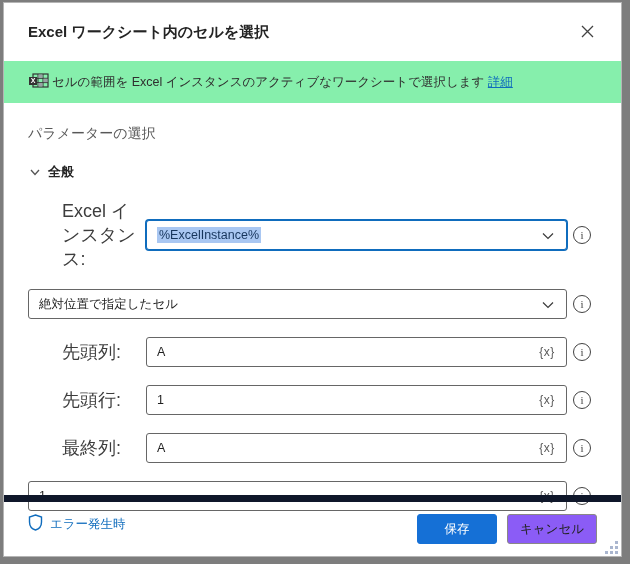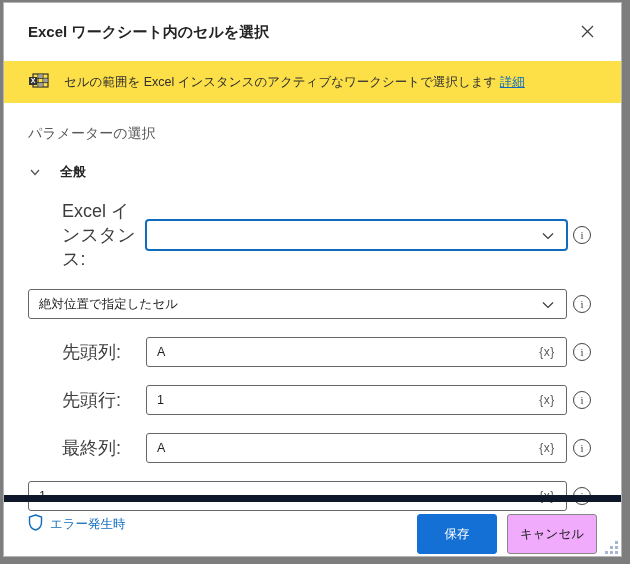--- a/index.html
+++ b/index.html
@@ -22,31 +22,31 @@
     padding:0 24px; position:relative;border-radius:14px;
   }
   .title { font-size:15px; font-weight:600; color:#242424; }
   .close-btn {
     position:absolute; right:22px; top:18px;
     width:24px; height:24px; display:flex; align-items:center; justify-content:center;
     cursor:pointer; color:#424242;
   }
   
   .infobar {
-    background:#fde047;
+    background:#86efac;
     min-height:42px;
-    display:flex; align-items:center; gap:14px;
+    display:flex; align-items:center; gap:2px;
     padding:8px 24px;
     font-size:12.5px; color:#2f2f2f;
   }
   .infobar a { color:#0f6cbd; text-decoration:underline; cursor:pointer; }
   
   .main { padding:20px 24px 16px 24px; }
   .section-heading { font-size:14px; color:#585858; margin:2px 0 20px 0; }
-  .group-row { display:flex; align-items:center; gap:20px; margin:0 0 18px 2px; cursor:pointer; }
+  .group-row { display:flex; align-items:center; gap:8px; margin:0 0 18px 2px; cursor:pointer; }
   .group-label { font-size:13px; font-weight:600; color:#242424; }
   .chev { display:flex; align-items:center; color:#555; }
   
   .row { display:flex; align-items:center; margin-bottom:18px; }
   .row-label { width:84px; margin-left:34px; flex:none; font-size:18px; color:#3d3d3d; }
   .field {
     flex:1; height:30px;
     border:1px solid #666666; border-radius:3px;
     display:flex; align-items:center;
     padding:0 10px;
@@ -79,30 +79,30 @@
     border-top:7px solid #0f172a;
     display:flex; align-items:flex-start;
     padding:12px 24px;
   }
   .error-link {
     display:flex; align-items:center; gap:7px;
     color:#0f6cbd; font-size:12.5px; cursor:pointer;
   }
   .footer-spacer { flex:1; }
   .btn {
-    height:40px; border-radius:3px; font-size:12.5px;
+    height:30px; border-radius:3px; font-size:12.5px;
     display:flex; align-items:center; justify-content:center;
     cursor:pointer; font-family:"Liberation Sans", sans-serif;
   }
   .btn-primary {
     width:80px; background:#1570d6; color:#ffffff; border:1px solid #1570d6;
     margin-right:10px; font-weight:400;
   }
   .btn-secondary {
-    width:90px; background:#f0abfc; color:#242424; border:1px solid #8a8886;
+    width:90px; background:#8b5cf6; color:#242424; border:1px solid #8a8886;
   }
   
   .grip {
     position:absolute; right:3px; bottom:2px; width:16px; height:16px; cursor:nwse-resize;
   }
   .grip i {
     position:absolute; width:3px; height:3px; background:#aab6cf;
   }
 </style>
 </head>
@@ -150,20 +150,21 @@
         <svg width="10" height="7" viewBox="0 0 10 7">
             <path d="M1 1 L5 5.5 L9 1" fill="none" stroke="#555" stroke-width="1.3"></path>
           </svg>
       </span>
       <span class="group-label">全般</span>
     </div>
 
     <div class="row">
       <div class="row-label">Excel インスタンス:</div>
       <div class="field dropdown focused">
+        <span class="sel-text">%ExcelInstance%</span>
         <span class="dd-chev">
           <svg width="12" height="8" viewBox="0 0 12 8">
               <path d="M1 1.5 L6 6.5 L11 1.5" fill="none" stroke="#3b3b3b" stroke-width="1.2"></path>
             </svg>
         </span>
       </div>
       <div class="info-btn">
         <span class="info-circle">i</span>
       </div>
     </div>

